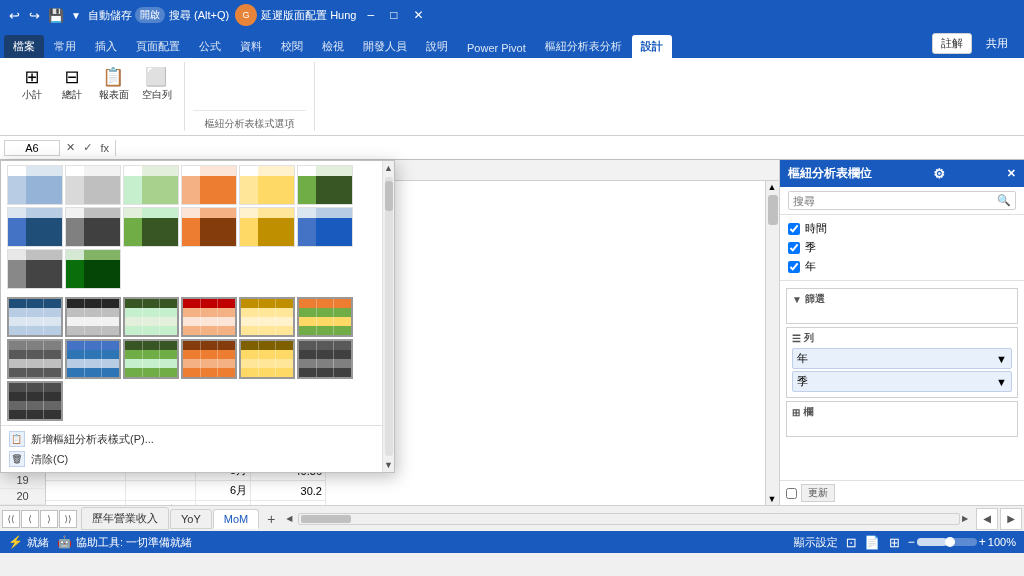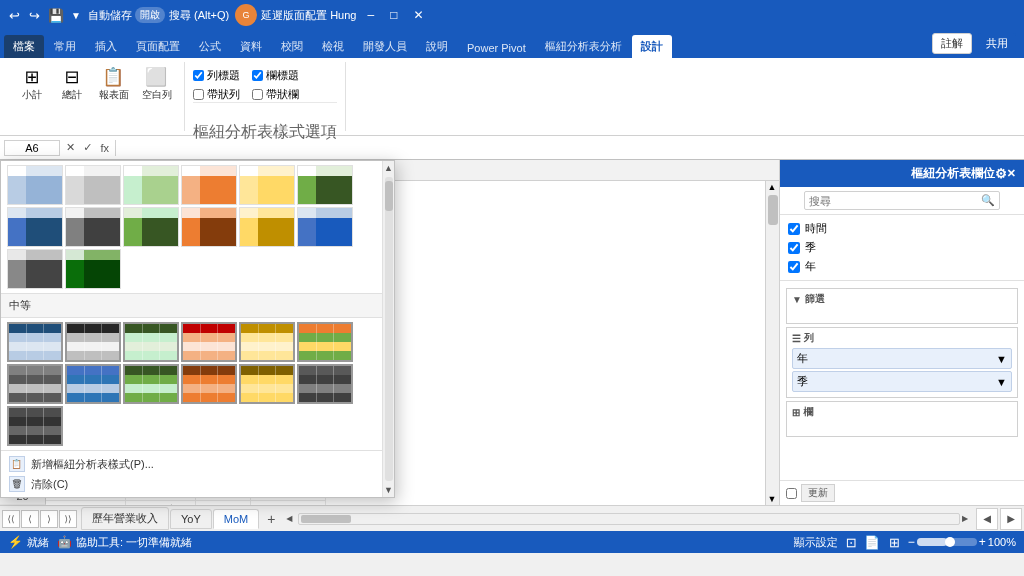--- a/index.html
+++ b/index.html
@@ -66,43 +66,21 @@
         <div style="font-size:10px; color:#333; text-align:center; margin-top:2px;">報表面</div>
       </div>
       <div style="display:flex; flex-direction:column; align-items:center; cursor:pointer; padding:2px 4px; border-radius:2px; min-width:36px;">
         <div style="font-size:18px; line-height:1;">⬜</div>
         <div style="font-size:10px; color:#333; text-align:center; margin-top:2px;">空白列</div>
       </div>
     </div>
   </div>
 
   <div style="display:flex; flex-direction:column; padding:0 8px; border-right:1px solid #e0e0e0; min-width:130px;">
-    <div style="display:flex; gap:12px; padding-top:6px; flex:1;">
-      <div style="display:flex; flex-direction:column; gap:4px;">
-        <label style="display:flex; align-items:center; gap:3px; font-size:11px; cursor:pointer;">
-          <input type="checkbox" checked="" style="width: 11px; height: 11px;">
-          <span>列標題</span>
-        </label>
-        <label style="display:flex; align-items:center; gap:3px; font-size:11px; cursor:pointer;">
-          <input type="checkbox" style="width: 11px; height: 11px;">
-          <span>帶狀列</span>
-        </label>
-      </div>
-      <div style="display:flex; flex-direction:column; gap:4px;">
-        <label style="display:flex; align-items:center; gap:3px; font-size:11px; cursor:pointer;">
-          <input type="checkbox" checked="" style="width: 11px; height: 11px;">
-          <span>欄標題</span>
-        </label>
-        <label style="display:flex; align-items:center; gap:3px; font-size:11px; cursor:pointer;">
-          <input type="checkbox" style="width: 11px; height: 11px;">
-          <span>帶狀欄</span>
-        </label>
-      </div>
-    </div>
-    <div style="font-size:16px; color:#666; text-align:left; border-top:1px solid #e8e8e8; padding-top:19px; margin-top:auto;">樞紐分析表樣式選項</div>
+    <div style="font-size:10px; color:#666; text-align:center; border-top:1px solid #e8e8e8; padding-top:6px; margin-top:auto;">樞紐分析表樣式選項</div>
   </div>
 </div>
 
 <div style="background:white; display:flex; align-items:center; height:24px; border-bottom:1px solid #c0c0c0; padding:0 4px; gap:4px;">
   <input value="A6" style="width: 56px; border: 1px solid rgb(208, 208, 208); padding: 1px 3px; font-size: 11px; text-align: center; outline: none;">
   <span style="font-size:11px; color:#555; cursor:pointer; padding:0 2px;">✕</span>
   <span style="font-size:11px; color:#555; cursor:pointer; padding:0 2px;">✓</span>
   <span style="font-size:11px; color:#555; cursor:pointer; padding:0 2px;">fx</span>
   <div style="width:1px; height:16px; background:#d0d0d0;"></div>
   <input type="text" value="" style="flex: 1 1 0%; border: none; outline: none; font-size: 12px; padding: 0px 4px;">
@@ -254,27 +232,27 @@
         <div style="width:12px; height:12px; display:flex; align-items:center; justify-content:center; font-size:9px; cursor:pointer;">▲</div>
         <div style="flex:1; position:relative;">
           <div style="width:10px; height:30px; background:#c0c0c0; border-radius:3px; margin:2px auto;"></div>
         </div>
         <div style="width:12px; height:12px; display:flex; align-items:center; justify-content:center; font-size:9px; cursor:pointer;">▼</div>
       </div>
     </div>
   </div>
 
   <div style="width:245px; background:white; border-left:1px solid #d0d0d0; display:flex; flex-direction:column; font-size:11px; flex-shrink:0;">
-    <div style="background:#185abd; color:white; padding:5px 8px; font-size:12px; font-weight:600; display:flex; align-items:center; justify-content:flex-end;">
+    <div style="background:#185abd; color:white; padding:5px 8px; font-size:12px; font-weight:600; display:flex; align-items:center; justify-content:space-between;">
       <span>樞紐分析表欄位</span>
       <span style="cursor:pointer; font-size:13px;">⚙</span>
       <span style="cursor:pointer; font-size:11px;">✕</span>
     </div>
 
-    <div style="padding:4px 24px; border-bottom:1px solid #e0e0e0;">
+    <div style="padding:4px 8px; border-bottom:1px solid #e0e0e0;">
       <div style="display:flex; align-items:center; border:1px solid #d0d0d0; border-radius:2px; padding:2px 4px; background:white;">
         <input type="text" placeholder="搜尋" style="flex: 1 1 0%; border: none; outline: none; font-size: 11px;">
         <span style="font-size:11px; color:#666;">🔍</span>
       </div>
     </div>
 
     <div style="padding:4px 8px; border-bottom:1px solid #e0e0e0;">
       <div style="display:flex; align-items:center; gap:5px; padding:2px 0;">
         <input type="checkbox" checked="" style="width: 12px; height: 12px;">
         <span>時間</span>
@@ -637,21 +615,20 @@
                 <div style="flex: 1 1 0%; background: rgb(5, 69, 5);"></div>
               </div>
               <div style="display: flex; flex: 1 1 0%;">
                 <div style="flex: 1 1 0%; background: rgb(10, 110, 10);"></div>
                 <div style="flex: 1 1 0%; background: rgb(5, 69, 5);"></div>
                 <div style="flex: 1 1 0%; background: rgb(5, 69, 5);"></div>
               </div>
             </div>
           </div>
 
-        <div style="padding:4px 8px; font-size:11px; color:#333; background:#f5f5f5; border-top:1px solid #e0e0e0; border-bottom:1px solid #e0e0e0;">中等</div>
 
         <div style="display:flex; flex-wrap:wrap; gap:2px; padding:4px 6px; flex-shrink:0;" id="medium-grid">
             <div style="width: 56px; height: 40px; border: 2px solid rgb(153, 153, 153); cursor: pointer; overflow: hidden; display: flex; flex-direction: column;">
               <div style="display: flex; flex: 1 1 0%;">
                 <div style="flex: 1 1 0%; background: rgb(31, 78, 121); border-right: 1px solid rgba(255, 255, 255, 0.3);"></div>
                 <div style="flex: 1 1 0%; background: rgb(31, 78, 121); border-right: 1px solid rgba(255, 255, 255, 0.3);"></div>
                 <div style="flex: 1 1 0%; background: rgb(31, 78, 121);"></div>
               </div>
               <div style="display: flex; flex: 1 1 0%;">
                 <div style="flex: 1 1 0%; background: rgb(184, 204, 228); border-right: 1px solid rgba(255, 255, 255, 0.3);"></div>

